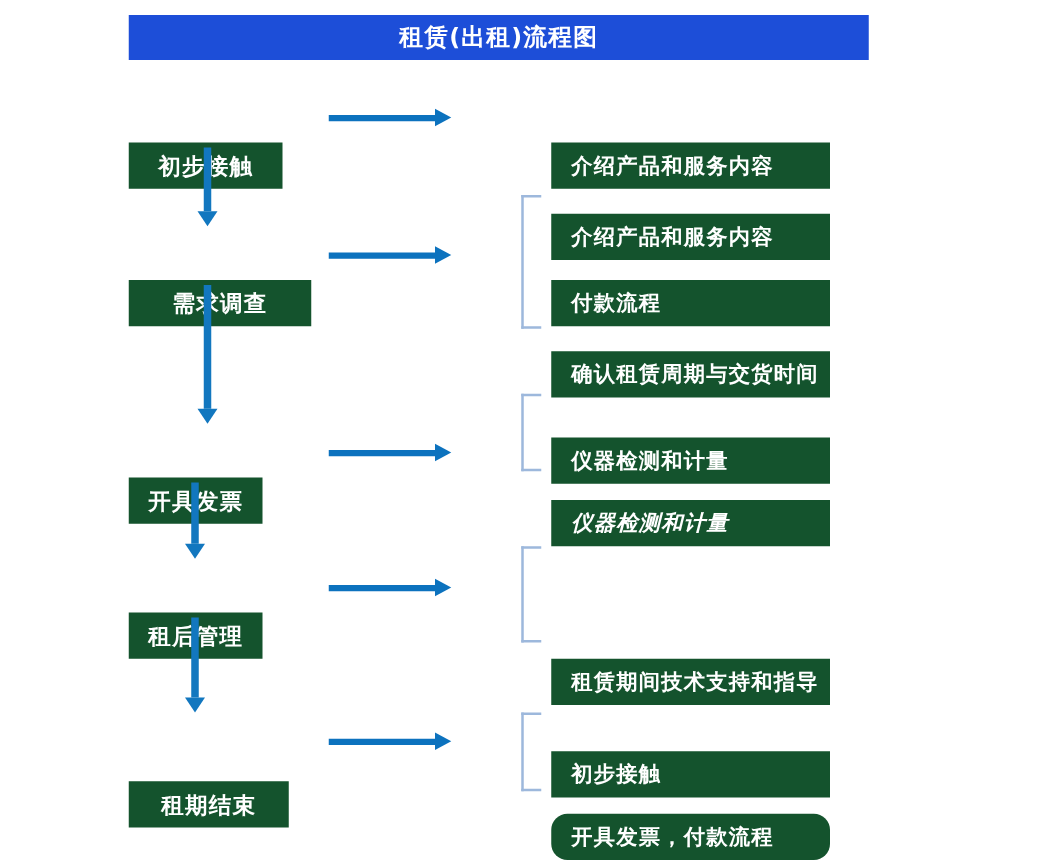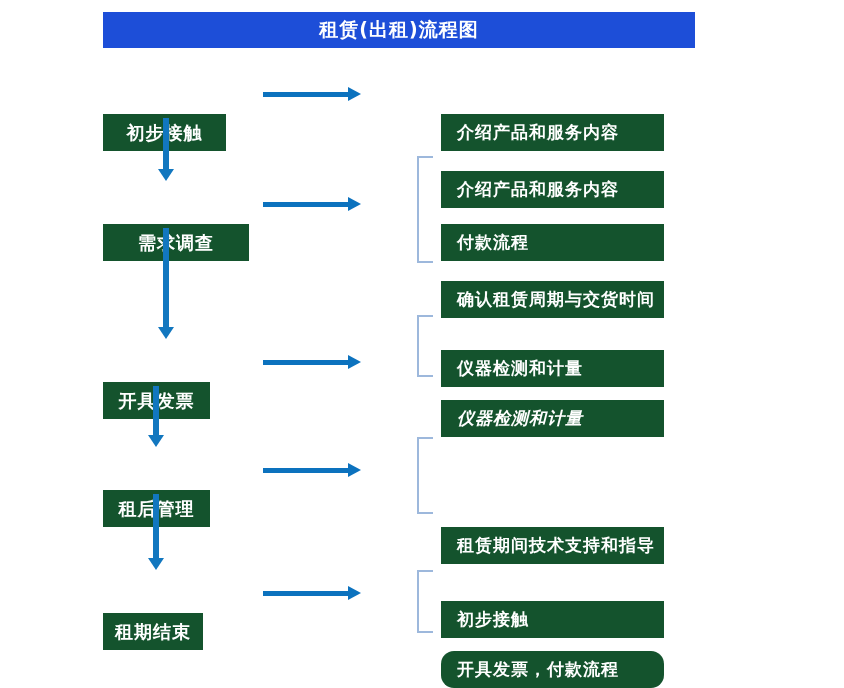--- a/index.html
+++ b/index.html
@@ -122,21 +122,21 @@
   <div class="title-banner">租赁(出租)流程图</div>
 
   <div class="box stage-box" style="left:103px; top:76px; width:123px; height:37px;">初步接触</div>
 
   <div class="box stage-box" style="left:103px; top:186px; width:146px; height:37px;">需求调查</div>
 
   <div class="box stage-box" style="left:103px; top:344px; width:107px; height:37px;">开具发票</div>
 
   <div class="box stage-box" style="left:103px; top:452px; width:107px; height:37px;">租后管理</div>
 
-  <div class="box stage-box" style="left:103px; top:575px; width:100px; height:37px;text-align:right;">租期结束</div>
+  <div class="box stage-box" style="left:103px; top:587px; width:128px; height:37px;text-align:right;">租期结束</div>
 
   <div class="v-arrow" style="left:158px; top:118px; height:63px;">
     <div class="shaft" style="height:51px;"></div>
     <div class="head"></div>
   </div>
 
   <div class="v-arrow" style="left:158px; top:228px; height:111px;">
     <div class="shaft" style="height:99px;"></div>
     <div class="head"></div>
   </div>

